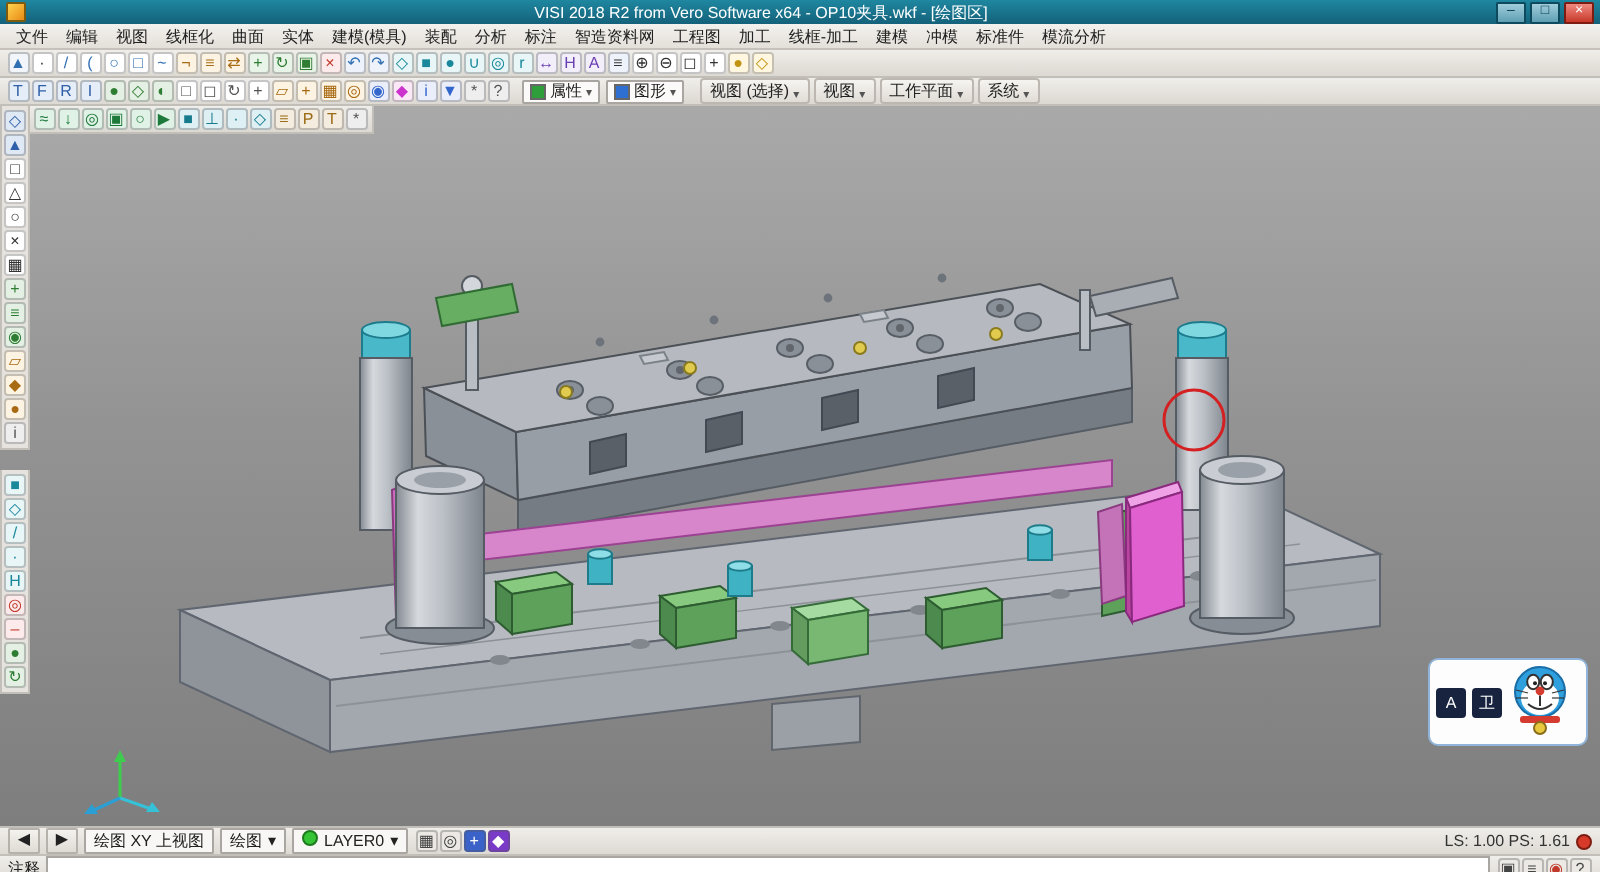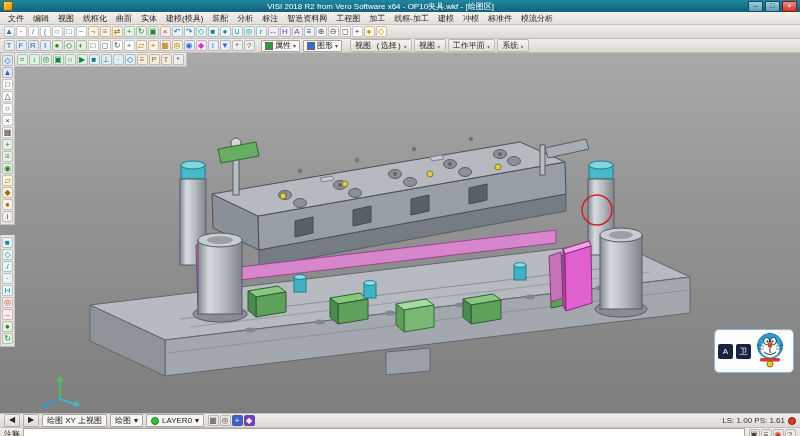--- a/index.html
+++ b/index.html
@@ -29,21 +29,21 @@
   .ticon{width:11px;height:11px;line-height:10px;text-align:center;font-size:8px;display:inline-block;
     border:1px solid rgba(90,90,90,.35);border-radius:2px;margin:0 .5px;box-sizing:border-box;
     background:#eee;cursor:default;overflow:hidden;}
   .combos{display:flex;align-items:center;gap:3px;margin-left:6px;}
   .combo{display:flex;align-items:center;gap:2px;background:#fbfaf8;border:1px solid #a9a5a0;
     padding:0 3px;height:10px;border-radius:1px;}
   .combo .swatch{width:6px;height:6px;border:1px solid #666;display:inline-block;}
   .combo .caret,.group .caret{color:#555;font-size:6px;}
   .groups{display:flex;align-items:center;gap:2px;margin-left:8px;}
   .group{display:flex;align-items:flex-end;gap:2px;padding:0 4px;height:11px;border:1px solid #bcb8b1;
-    background:linear-gradient(#f6f4f0,#e0dcd6);border-radius:2px;white-space:nowrap;font-family:Liberation Mono, monospace;}
+    background:linear-gradient(#f6f4f0,#e0dcd6);border-radius:2px;white-space:nowrap;}
 
   
   .viewport{position:relative;width:800px;height:360px;
     background:linear-gradient(180deg,#a9a9a9 0%,#939393 45%,#7e7e7e 100%);overflow:hidden;}
   .overlay-row{position:absolute;left:13px;top:0;height:13px;background:linear-gradient(#efede9,#dcd8d2);
     border:1px solid #c2beb8;border-top:none;display:flex;align-items:center;padding:0 2px;width:auto;}
   .dock{position:absolute;top:0;display:flex;flex-direction:column;align-items:center;gap:1px;
     background:#e6e3de;border:1px solid #c2beb8;border-top:none;padding:2px 0;width:13px;}
   .dock.col1{left:0;}
   .dock.col2{left:0;top:182px;}
@@ -59,21 +59,21 @@
     justify-content:center;border-radius:2px;}
 
   .axis-triad{position:absolute;left:40px;top:318px;}
 
   
   .status{height:14px;display:flex;align-items:center;gap:3px;padding:0 4px;
     background:linear-gradient(#f0eeea,#ddd9d3);border-top:1px solid #c2beb8;font-size:8px;box-sizing:border-box;}
   .sbtn{min-width:12px;height:11px;line-height:10px;text-align:center;border:1px solid #b5b1ab;
     background:linear-gradient(#f4f2ee,#dfdbd5);border-radius:1px;padding:0 1px;}
   .sfield{height:11px;line-height:11px;border:1px solid #a9a5a0;background:#f8f7f5;padding:0 4px;
-    display:flex;align-items:center;gap:3px;border-radius:1px;white-space:nowrap;}
+    display:flex;gap:3px;border-radius:1px;white-space:nowrap;}
   .led{width:6px;height:6px;border-radius:50%;background:#35c435;border:1px solid #1d7a1d;display:inline-block;}
   .led.red{background:#d83a2a;border-color:#7c1c12;}
   .spacer{flex:1;}
   .coords{display:flex;align-items:center;gap:6px;background:var(--coord-bg,#cfe8f4);
     border:1px solid #9fc3d6;height:12px;padding:0 4px;border-radius:1px;white-space:nowrap;}
   .coord-x{color:var(--accent-red,#cc1111);font-weight:bold;}
   .coord-y,.coord-z{color:#1a2b3a;}
   .cmd{flex:1;height:11px;border:1px solid #a9a5a0;background:#fff;font-size:8px;padding:0 3px;
     font-family:"Liberation Sans",sans-serif;}
   .lsps{white-space:nowrap;color:#333;}

